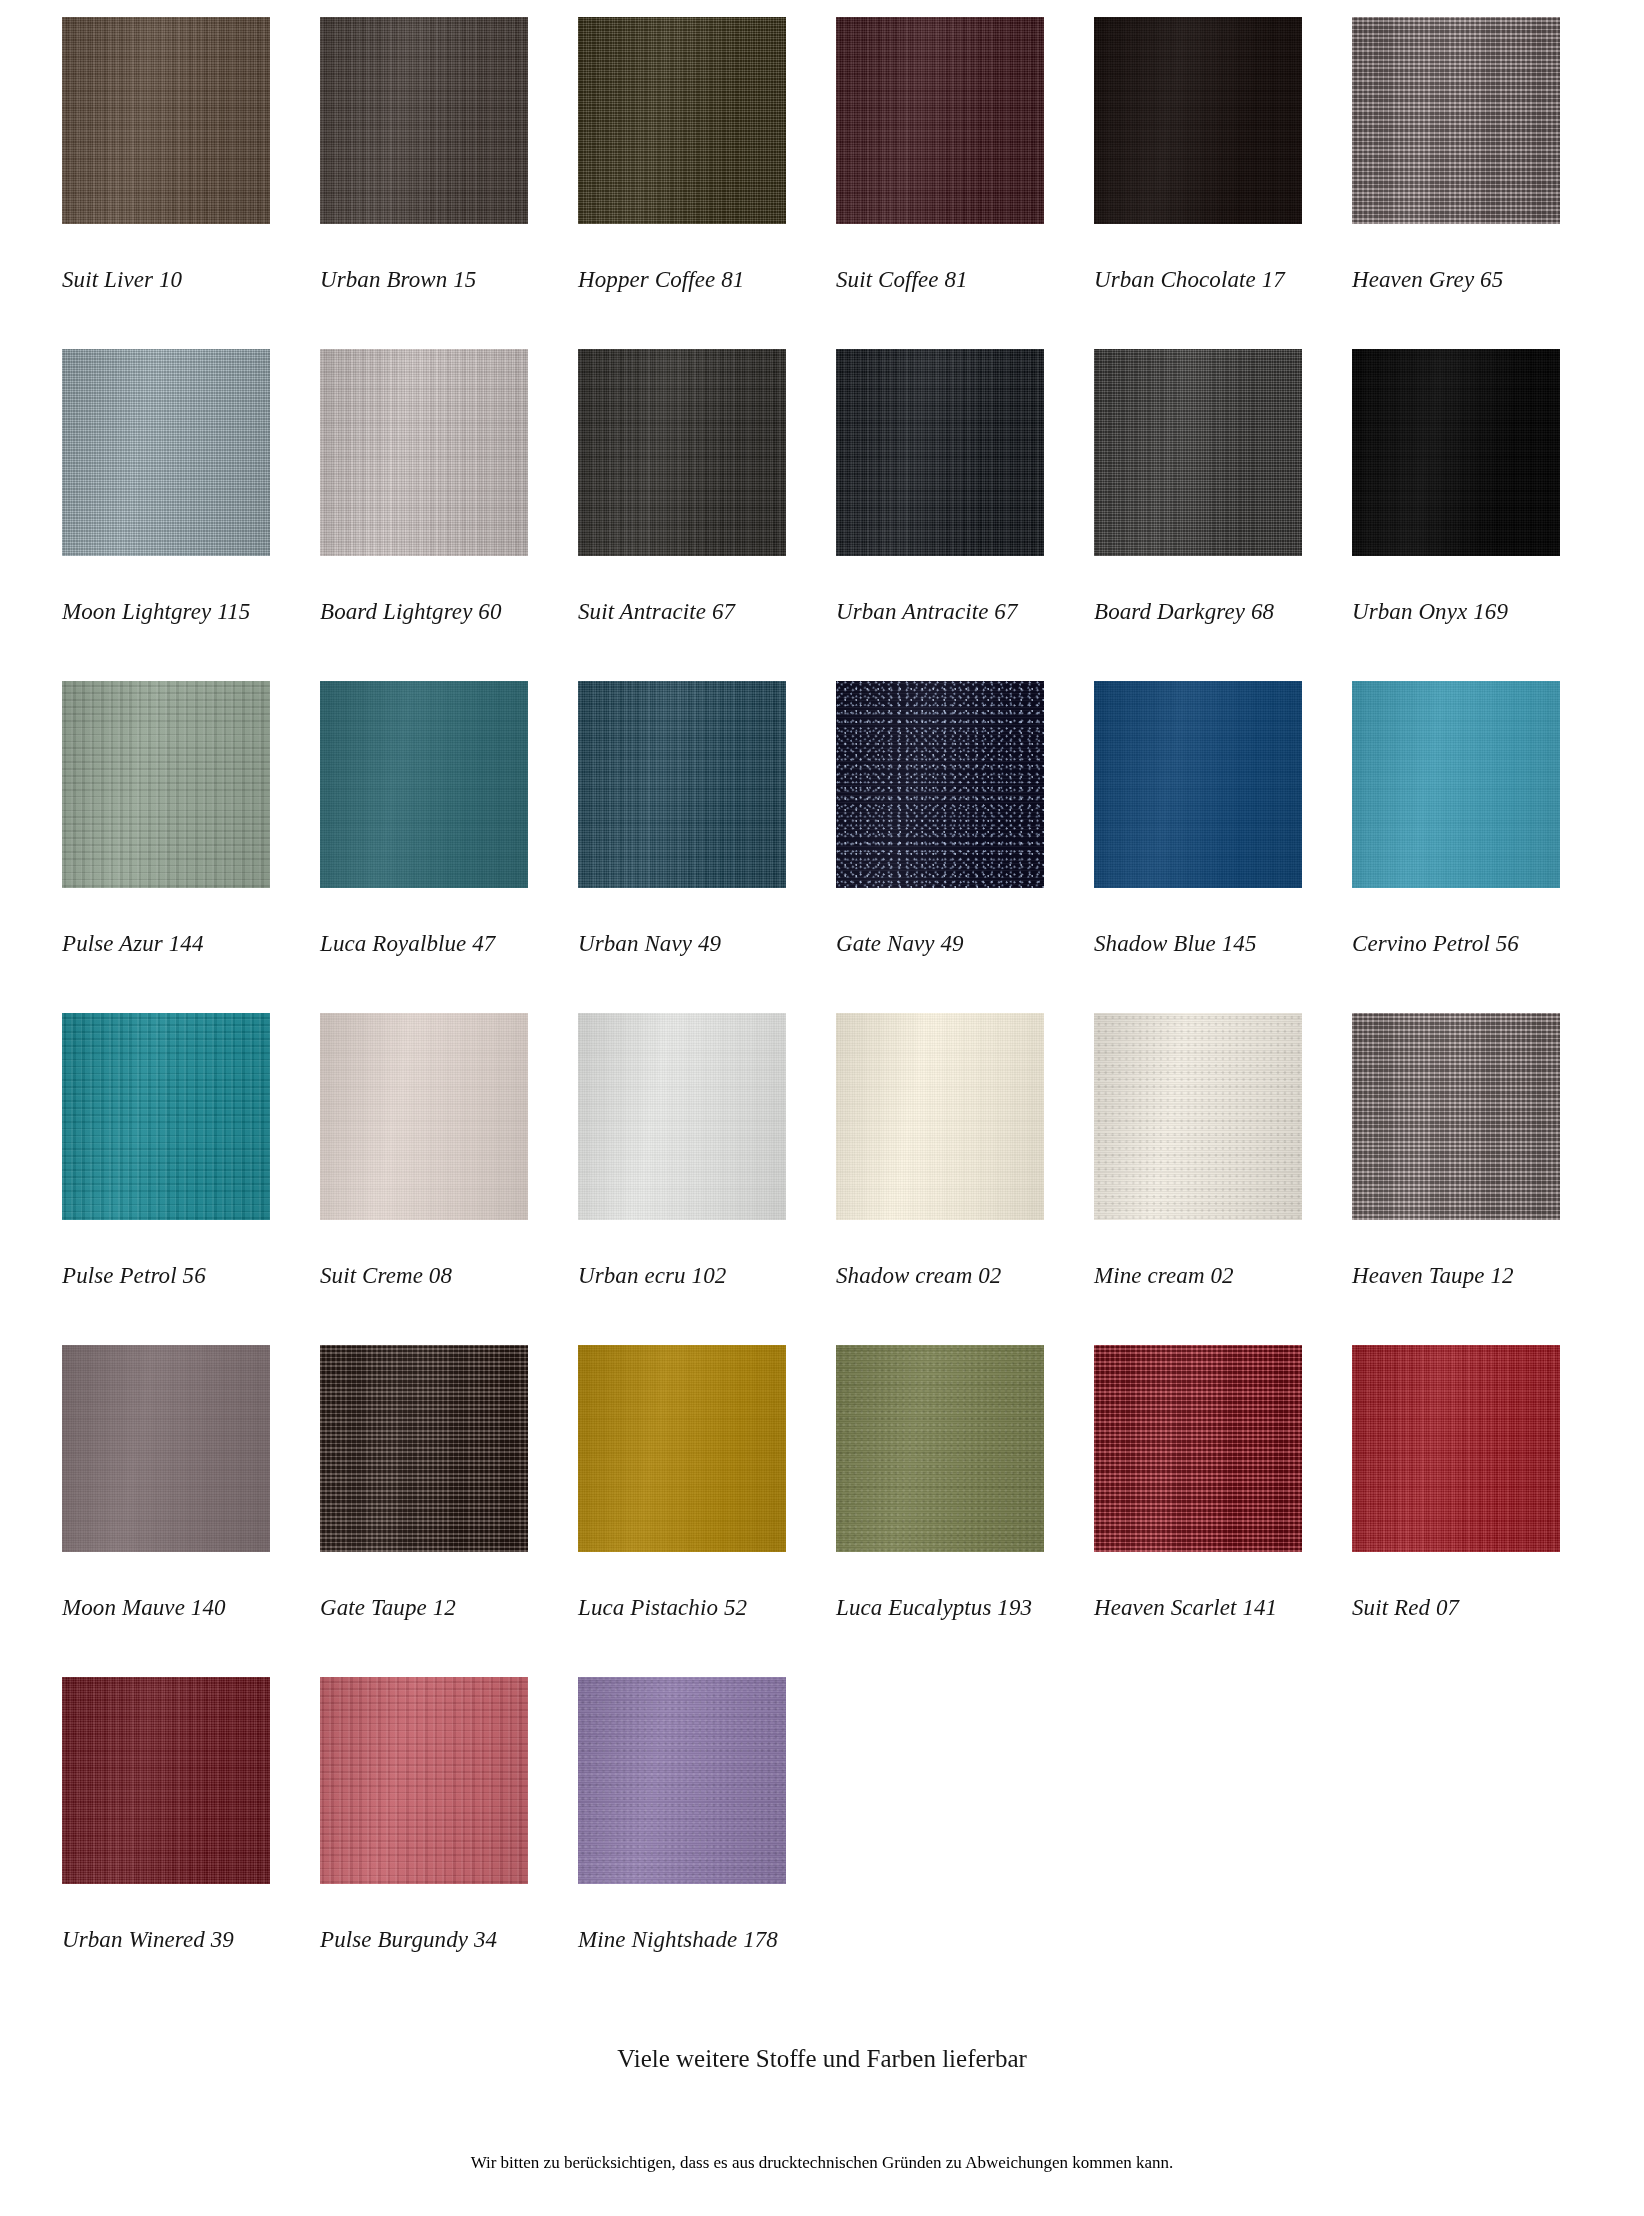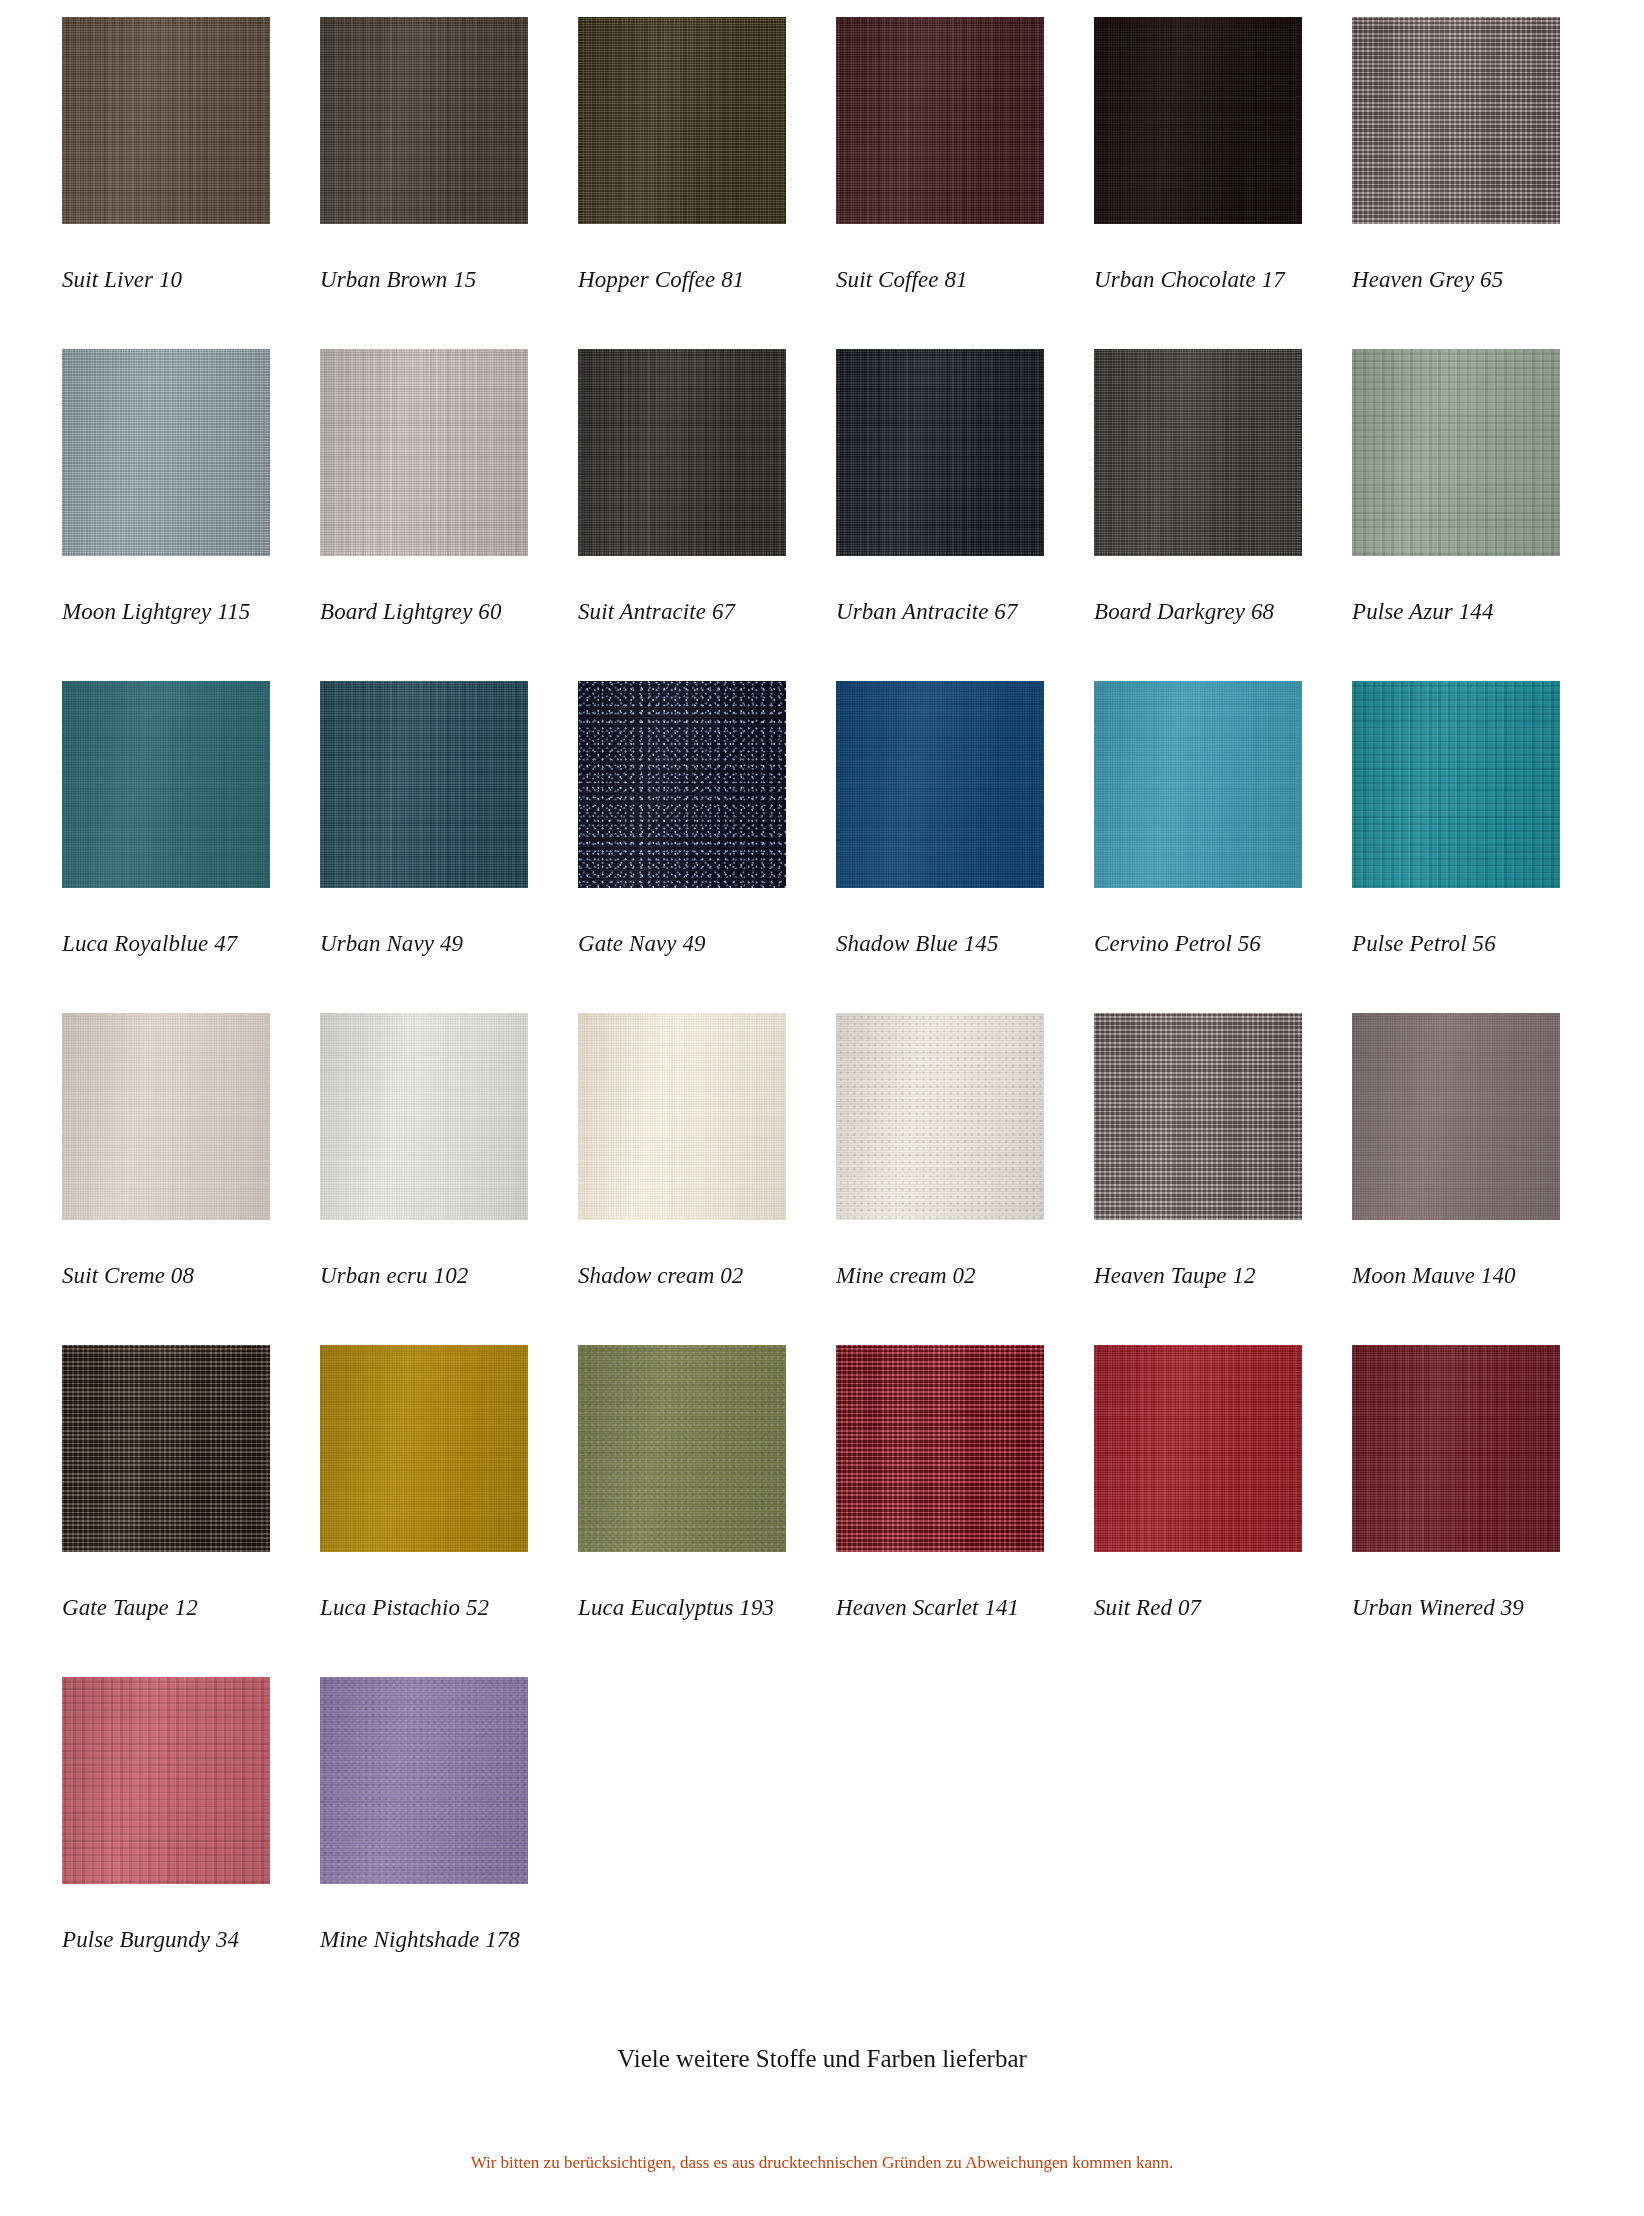--- a/index.html
+++ b/index.html
@@ -128,21 +128,21 @@
     color: #161616;
   }
 
   #print-disclaimer {
     position: absolute;
     left: 0;
     top: 2153px;
     width: 1644px;
     text-align: center;
     font-size: 17px;
-    color: #c2410c;
+    color: #000000;
   }
 </style>
 </head>
 <body>
 
 <div id="swatch-grid">
     <div class="swatch-cell">
       <div class="swatch-chip" style="background-color: rgb(90, 70, 54);">
         <div class="tex tex-linen"></div>
         <div class="shade"></div>
@@ -213,20 +213,27 @@
       <div class="swatch-label">Urban Antracite 67</div>
     </div>
     <div class="swatch-cell">
       <div class="swatch-chip" style="background-color: rgb(59, 58, 56);">
         <div class="tex tex-weave"></div>
         <div class="shade"></div>
       </div>
       <div class="swatch-label">Board Darkgrey 68</div>
     </div>
     <div class="swatch-cell">
+      <div class="swatch-chip" style="background-color: rgb(3, 3, 3);">
+        <div class="tex tex-flat"></div>
+        <div class="shade"></div>
+      </div>
+      <div class="swatch-label">Urban Onyx 169</div>
+    </div>
+    <div class="swatch-cell">
       <div class="swatch-chip" style="background-color: rgb(142, 159, 142);">
         <div class="tex tex-slub"></div>
         <div class="shade"></div>
       </div>
       <div class="swatch-label">Pulse Azur 144</div>
     </div>
     <div class="swatch-cell">
       <div class="swatch-chip" style="background-color: rgb(45, 104, 114);">
         <div class="tex tex-flat"></div>
         <div class="shade"></div>

